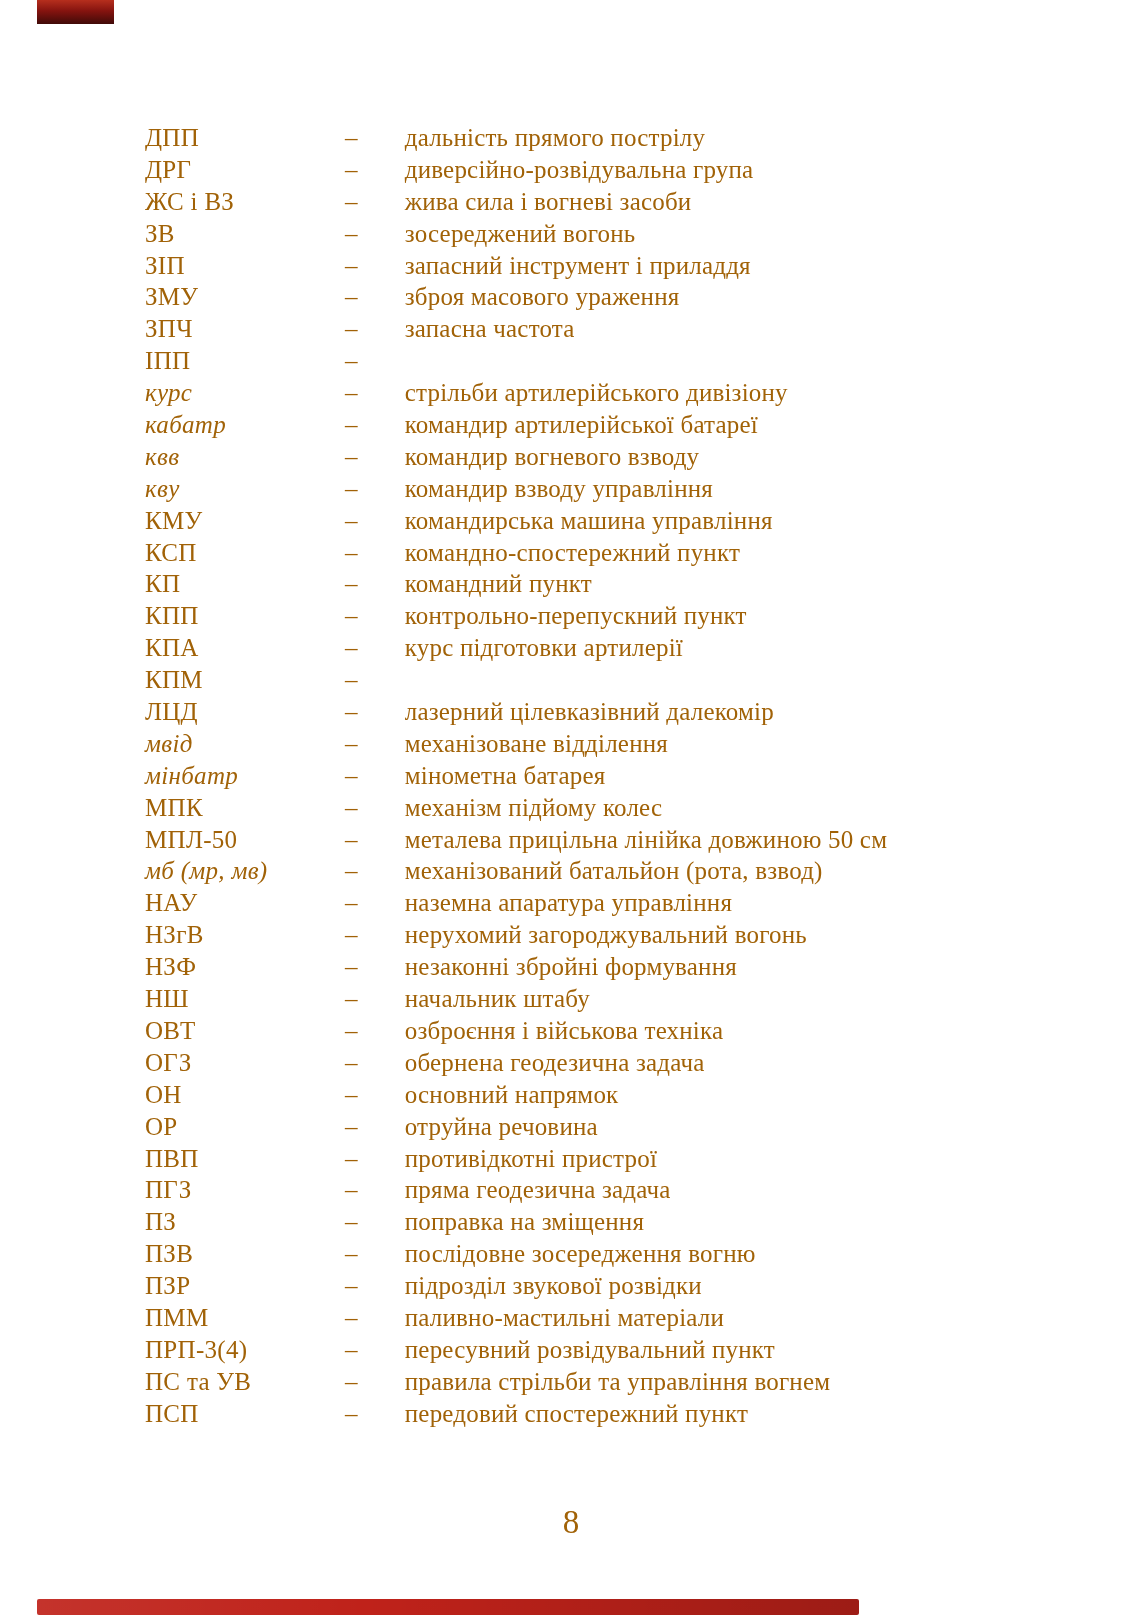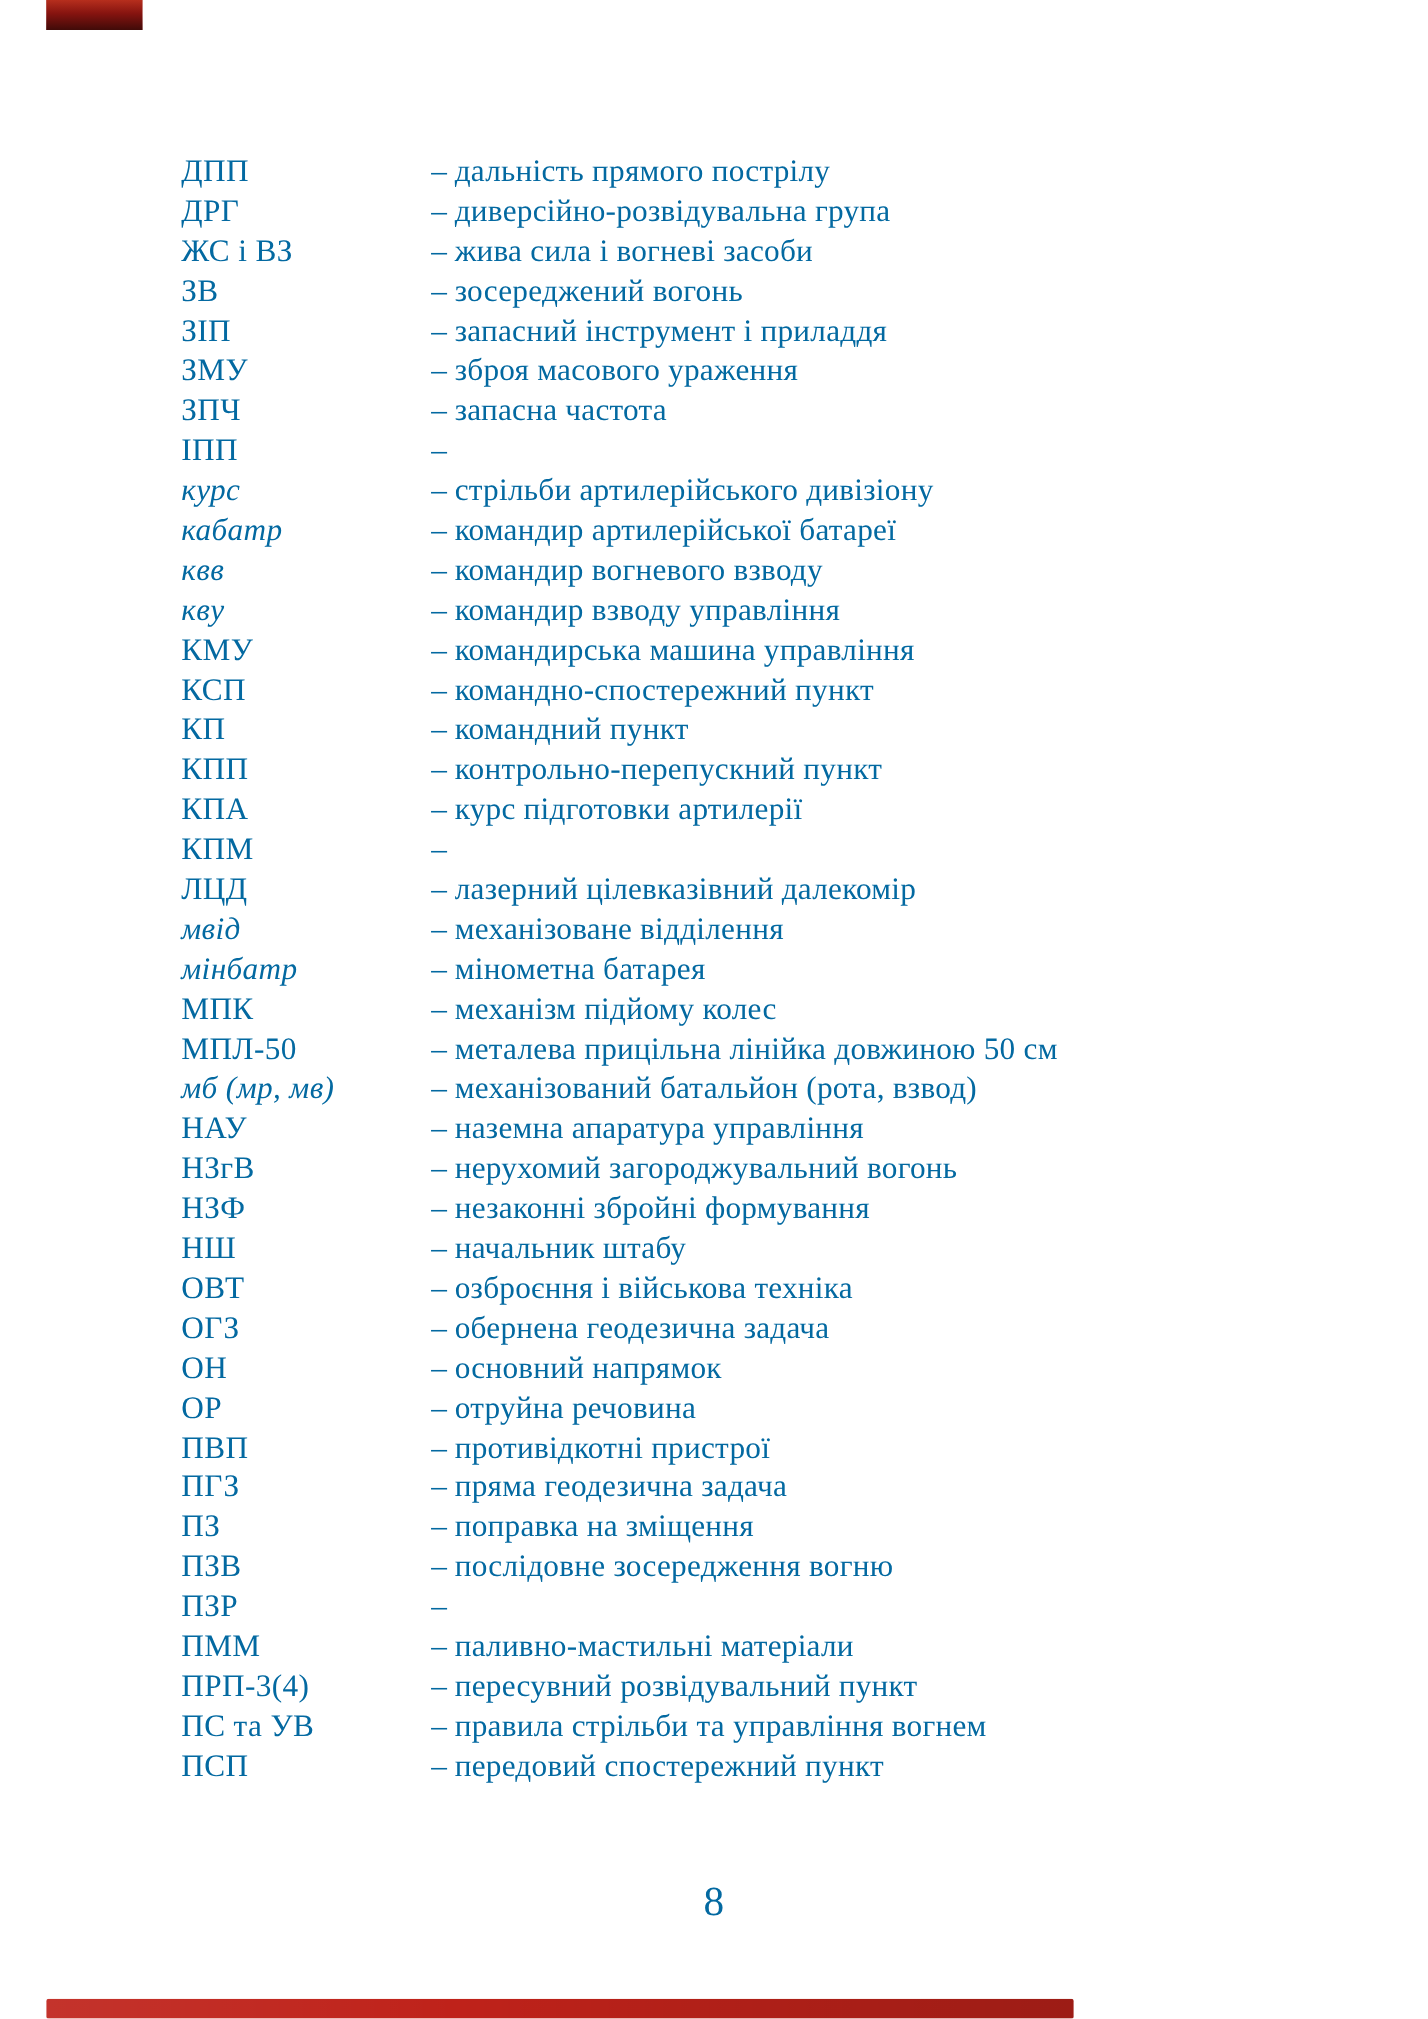--- a/index.html
+++ b/index.html
@@ -7,21 +7,21 @@
     padding: 0;
     background: #ffffff;
   }
   .page {
     position: relative;
     width: 1142px;
     height: 1615px;
     background: #ffffff;
     overflow: hidden;
     font-family: "Liberation Serif", "DejaVu Serif", serif;
-    color: #0369a1;
+    color: #a16207;
   }
   
   .scan-mark-top {
     position: absolute;
     left: 37px;
     top: 0;
     width: 77px;
     height: 24px;
     background-color: #8f1712;
     background-image: linear-gradient(180deg, rgba(255,90,50,0.35) 0%, rgba(80,0,0,0.15) 45%, rgba(0,0,0,0.55) 100%);
@@ -56,20 +56,21 @@
   }
   .abbr.italic {
     font-style: italic;
   }
   .dash {
     flex: 0 0 auto;
   }
   .def {
     flex: 0 0 auto;
     letter-spacing: 0.2px;
+    margin-left: 41px;
   }
   .page-number {
     position: absolute;
     left: 0;
     top: 1506px;
     width: 100%;
     text-align: center;
     font-size: 33px;
     line-height: 33px;
   }
@@ -255,20 +256,21 @@
         <span class="def">поправка на зміщення</span>
       </div>
       <div class="row">
         <span class="abbr">ПЗВ</span>
         <span class="dash">–&nbsp;</span>
         <span class="def">послідовне зосередження вогню</span>
       </div>
       <div class="row">
         <span class="abbr">ПЗР</span>
         <span class="dash">–&nbsp;</span>
+        <span class="def">підрозділ звукової розвідки</span>
       </div>
       <div class="row">
         <span class="abbr">ПММ</span>
         <span class="dash">–&nbsp;</span>
         <span class="def">паливно-мастильні матеріали</span>
       </div>
       <div class="row">
         <span class="abbr">ПРП-3(4)</span>
         <span class="dash">–&nbsp;</span>
         <span class="def">пересувний розвідувальний пункт</span>

